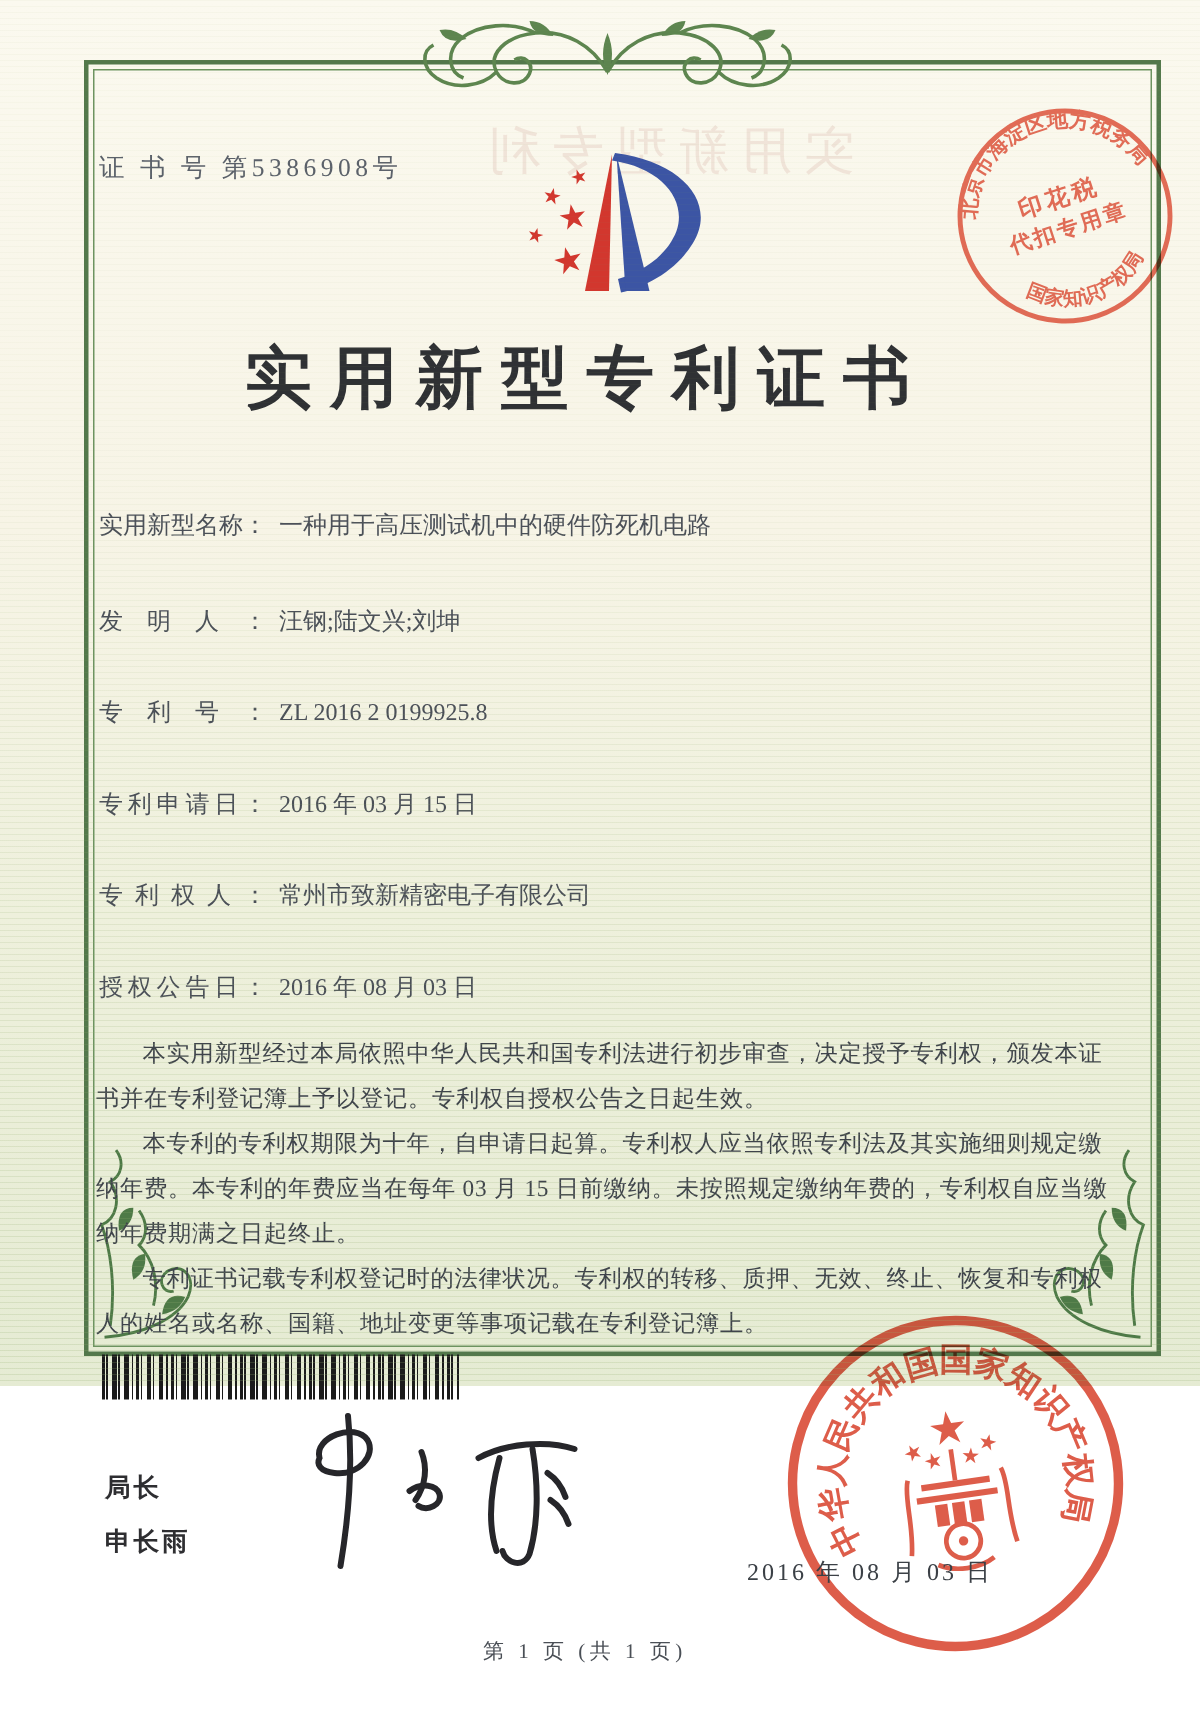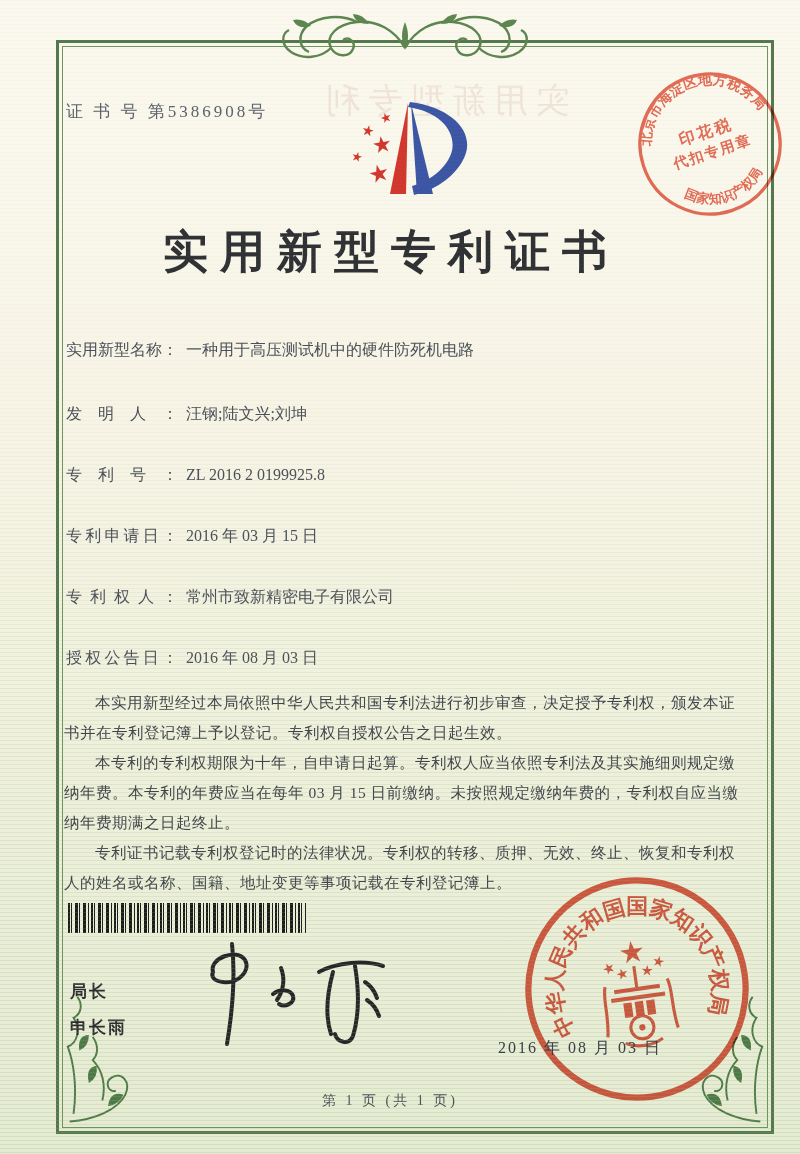--- a/index.html
+++ b/index.html
@@ -1,18 +1,18 @@
 <!DOCTYPE html>
 <html><head>
 <meta charset="utf-8">
 <style>
   html,body{margin:0;padding:0;}
   body{width:800px;height:1154px;overflow:hidden;
        font-family:"Liberation Serif","DejaVu Serif",serif;}
-  .page{position:relative;width:800px;height:1154px;
+  .page{position:relative;width:800px;height:924px;
         background:linear-gradient(180deg,#fbf9ef 0%,#f7f4e6 38%,#eef0dc 66%,#e5ebd3 100%);}
   
   .page::after{content:"";position:absolute;inset:0;pointer-events:none;
         background:repeating-linear-gradient(180deg,rgba(150,175,115,.26) 0 1px,rgba(0,0,0,0) 1px 4px);
         -webkit-mask-image:linear-gradient(180deg,rgba(0,0,0,.18) 0%,rgba(0,0,0,.15) 30%,rgba(0,0,0,.6) 62%,rgba(0,0,0,.85) 100%);
         mask-image:linear-gradient(180deg,rgba(0,0,0,.18) 0%,rgba(0,0,0,.15) 30%,rgba(0,0,0,.6) 62%,rgba(0,0,0,.85) 100%);}
   
   .frame{position:absolute;left:56px;right:26px;top:40px;bottom:20px;
          border:3px solid #53784b;}
   .frame::after{content:"";position:absolute;inset:3px;border:1px solid #6d9360;}

